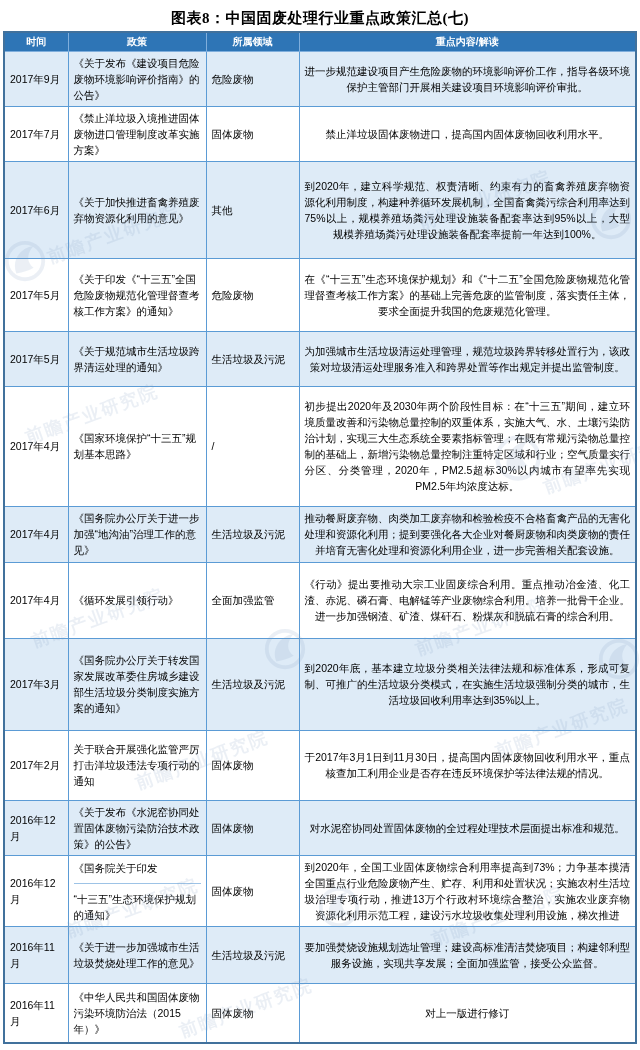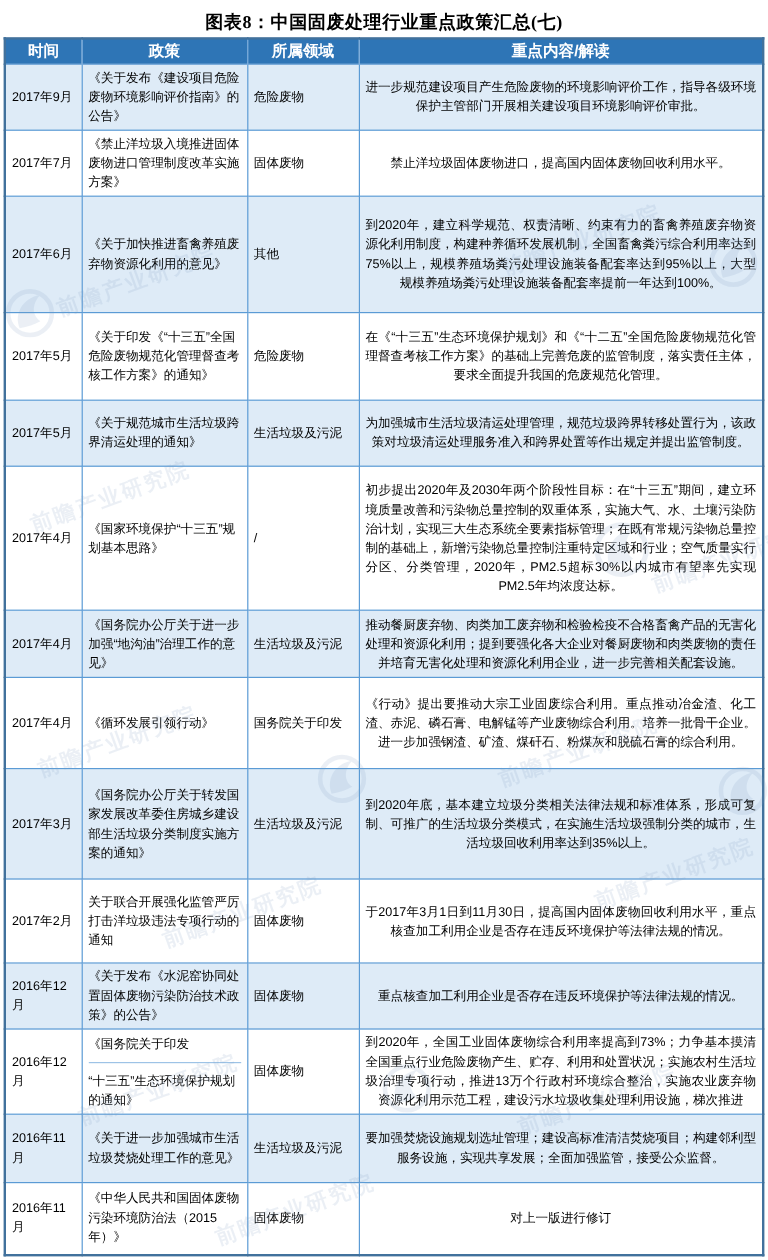--- a/index.html
+++ b/index.html
@@ -18,21 +18,21 @@
     margin:9px 0 3px;text-align:center;font-size:15px;font-weight:bold;
     color:var(--title-text);font-family:"Liberation Serif","DejaVu Serif",serif;
     letter-spacing:0.5px;position:relative;z-index:1;
   }
   table.policy-table{
     width:632px;margin:0 auto;border-collapse:collapse;table-layout:fixed;
     border:2px solid var(--outer-border);position:relative;z-index:1;
   }
   .policy-table th{
     background:var(--header-bg);color:var(--header-text);
-    font-size:13px;font-weight:bold;height:19px;padding:1px 2px;
+    font-size:10px;font-weight:bold;height:19px;padding:1px 2px;
     border:1px solid #7FAEDC;text-align:center;
   }
   .policy-table td{
     border:1px solid var(--border);
     font-size:10.5px;line-height:16px;color:#000;
     padding:3px 5px;text-align:left;vertical-align:middle;
     background:var(--row-bg);
   }
   tr.alt td{background:var(--row-alt-bg);}
   td.col-content{text-align:justify;text-align-last:center;word-break:break-word;}
@@ -120,40 +120,40 @@
     </tr>
     <tr class="r7 alt">
       <td class="col-time">2017年4月</td>
       <td class="col-policy">《国务院办公厅关于进一步加强“地沟油”治理工作的意见》</td>
       <td class="col-field">生活垃圾及污泥</td>
       <td class="col-content">推动餐厨废弃物、肉类加工废弃物和检验检疫不合格畜禽产品的无害化处理和资源化利用；提到要强化各大企业对餐厨废物和肉类废物的责任并培育无害化处理和资源化利用企业，进一步完善相关配套设施。</td>
     </tr>
     <tr class="r8">
       <td class="col-time">2017年4月</td>
       <td class="col-policy">《循环发展引领行动》</td>
-      <td class="col-field">国务院关于印发</td>
+      <td class="col-field">全面加强监管</td>
       <td class="col-content">《行动》提出要推动大宗工业固废综合利用。重点推动冶金渣、化工渣、赤泥、磷石膏、电解锰等产业废物综合利用。培养一批骨干企业。进一步加强钢渣、矿渣、煤矸石、粉煤灰和脱硫石膏的综合利用。</td>
     </tr>
     <tr class="r9 alt">
       <td class="col-time">2017年3月</td>
       <td class="col-policy">《国务院办公厅关于转发国家发展改革委住房城乡建设部生活垃圾分类制度实施方案的通知》</td>
       <td class="col-field">生活垃圾及污泥</td>
       <td class="col-content">到2020年底，基本建立垃圾分类相关法律法规和标准体系，形成可复制、可推广的生活垃圾分类模式，在实施生活垃圾强制分类的城市，生活垃圾回收利用率达到35%以上。</td>
     </tr>
     <tr class="r10">
       <td class="col-time">2017年2月</td>
       <td class="col-policy">关于联合开展强化监管严厉打击洋垃圾违法专项行动的通知</td>
       <td class="col-field">固体废物</td>
       <td class="col-content">于2017年3月1日到11月30日，提高国内固体废物回收利用水平，重点核查加工利用企业是否存在违反环境保护等法律法规的情况。</td>
     </tr>
     <tr class="r11 alt">
       <td class="col-time">2016年12月</td>
       <td class="col-policy">《关于发布《水泥窑协同处置固体废物污染防治技术政策》的公告》</td>
       <td class="col-field">固体废物</td>
-      <td class="col-content">重点核查加工利用企业是否存在违反环境保护等法律法规的情况。</td>
+      <td class="col-content">对水泥窑协同处置固体废物的全过程处理技术层面提出标准和规范。</td>
     </tr>
     <tr class="r12">
       <td class="col-time">2016年12月</td>
       <td class="col-policy policy-split">
         <div class="line1">《国务院关于印发</div>
         <div class="line2">“十三五”生态环境保护规划的通知》</div>
       </td>
       <td class="col-field">固体废物</td>
       <td class="col-content">到2020年，全国工业固体废物综合利用率提高到73%；力争基本摸清全国重点行业危险废物产生、贮存、利用和处置状况；实施农村生活垃圾治理专项行动，推进13万个行政村环境综合整治，实施农业废弃物资源化利用示范工程，建设污水垃圾收集处理利用设施，梯次推进</td>
     </tr>

